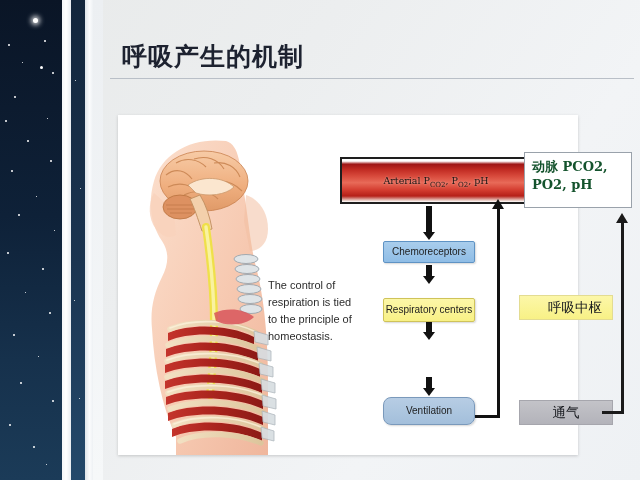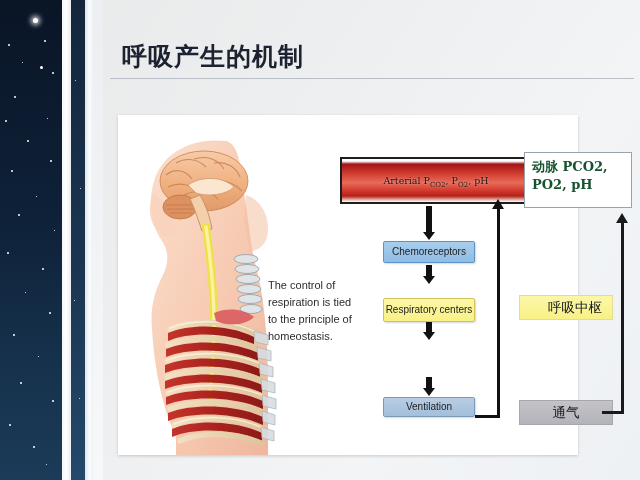--- a/index.html
+++ b/index.html
@@ -160,23 +160,24 @@
     top: 183px; height: 24px;
     background: linear-gradient(180deg,#fcf7a8,#f8f186);
     border-color: #cfc35a;
   }
   #box-muscles {
     top: 226px; height: 34px;
     background: linear-gradient(180deg,#f3a39c,#ee8179);
     border-color: #c4655e;
   }
   #box-vent {
-    top: 282px; height: 20px;
+    top: 282px; height: 28px;
     background: linear-gradient(180deg,#b7cde4,#a3bfdb);
     border-color: #7a99bb;
+    border-radius: 8px;
   }
 
   
   .v-arrow {
     position: absolute;
     left: 308px;
     width: 6px;
     background: #111;
   }
   .v-arrow::after {

